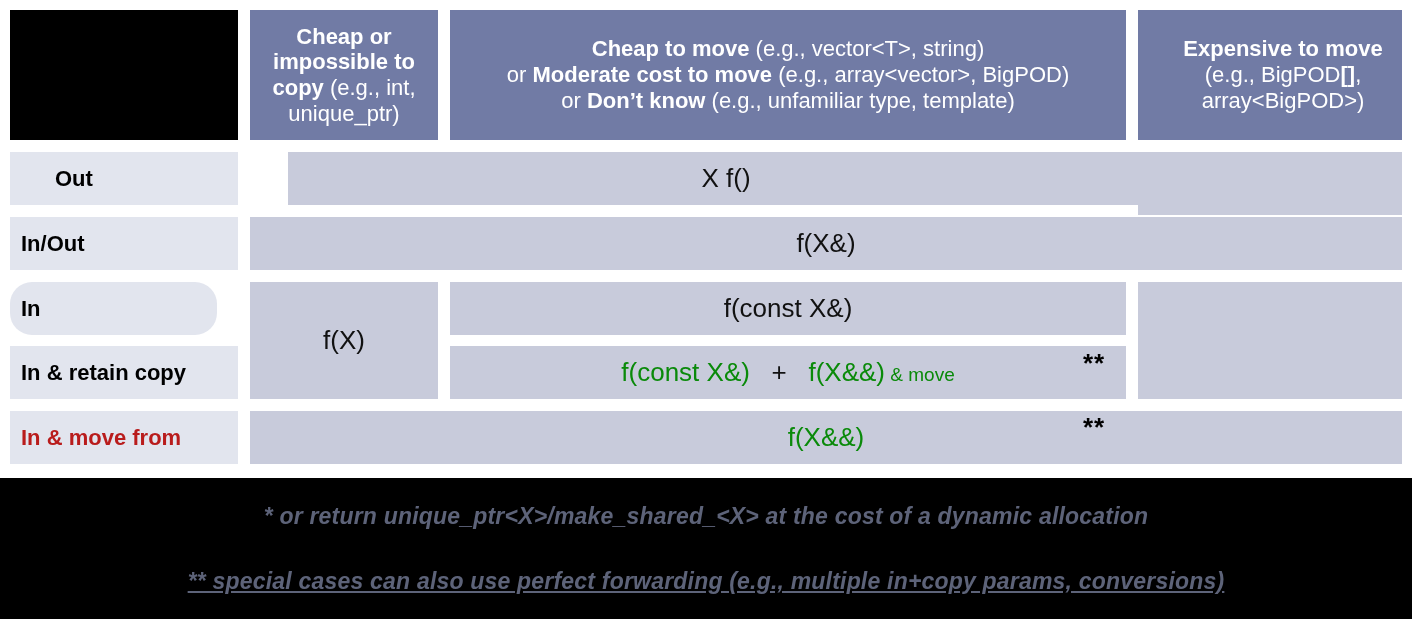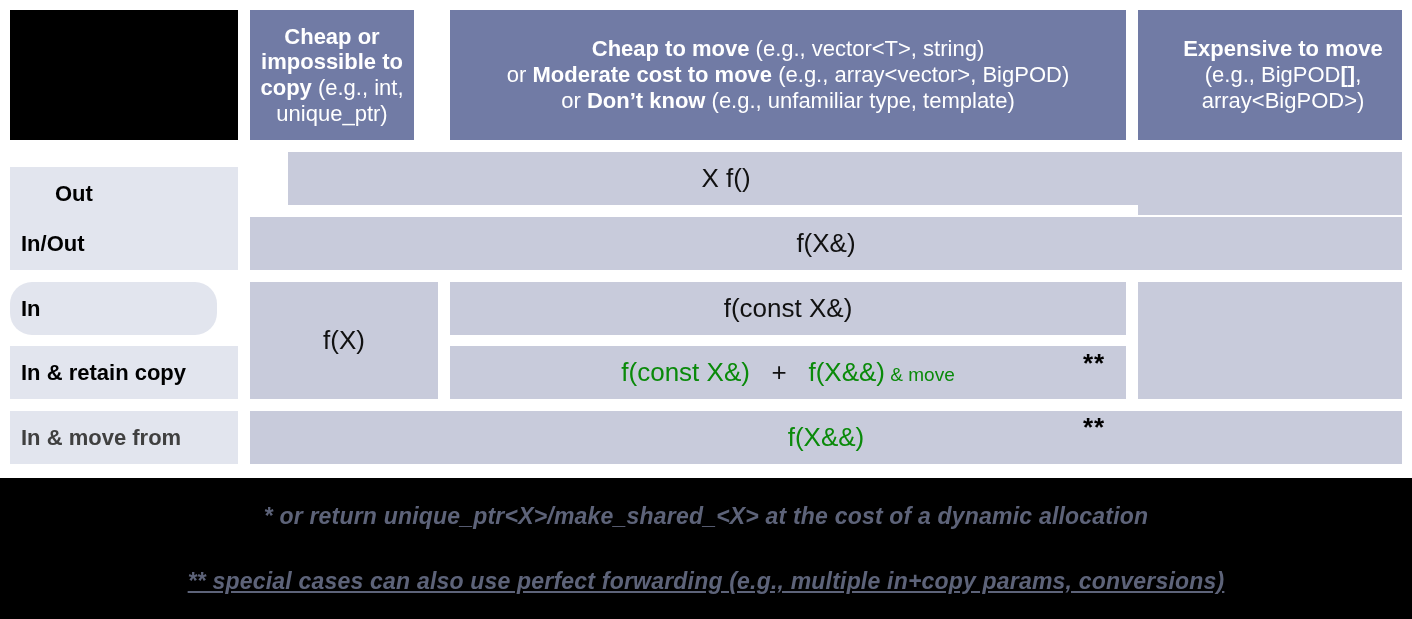--- a/index.html
+++ b/index.html
@@ -57,21 +57,21 @@
 
   .rowlabel {
     background: #e2e5ee;
     color: #000000;
     font-size: 22px;
     font-weight: bold;
     justify-content: flex-start;
     text-align: left;
     padding-left: 11px;
   }
-  .rowlabel.green { color: #404040; }
+  .rowlabel.green { color: #b91c1c; }
 
   .datacell {
     background: #c8cbdb;
     color: #111111;
     font-size: 26px;
     font-weight: 400;
   }
   .datacell.empty { font-size: 0; }
 
   .sig-green { color: #0a8a0a; }
@@ -111,21 +111,21 @@
 </style>
 </head>
 <body>
 
 <div class="slide">
 
   <div class="table-panel">
 
     <div class="cell hdr-blank" style="left:10px; top:10px; width:228px; height:130px;"></div>
 
-    <div class="cell hdr" style="left:250px; top:10px; width:164px; height:130px;">
+    <div class="cell hdr" style="left:250px; top:10px; width:188px; height:130px;">
       <div>
         <b>Cheap or impossible to copy</b><span> (e.g., int, unique_ptr)</span>
       </div>
     </div>
 
     <div class="cell hdr" style="left:450px; top:10px; width:676px; height:130px;">
       <div>
         <div><b>Cheap to move</b><span> (e.g., vector&lt;T&gt;, string)</span></div>
         <div><span>or </span><b>Moderate cost to move</b><span> (e.g., array&lt;vector&gt;, BigPOD)</span></div>
         <div><span>or </span><b>Don’t know</b><span> (e.g., unfamiliar type, template)</span></div>
@@ -133,21 +133,21 @@
     </div>
 
     <div class="cell hdr" style="left:1138px; top:10px; width:264px; height:130px;padding-left:32px;">
       <div>
         <div><b>Expensive to move</b></div>
         <div><span>(e.g., BigPOD</span><b>[]</b><span>,</span></div>
         <div>array&lt;BigPOD&gt;)</div>
       </div>
     </div>
 
-    <div class="cell rowlabel" style="left:10px; top:167px; width:228px; height:53px;padding-left:45px;">
+    <div class="cell rowlabel" style="left:10px; top:152px; width:228px; height:53px;padding-left:45px;">
       <span>Out</span>
     </div>
     <div class="cell rowlabel" style="left:10px; top:217px; width:228px; height:53px;">
       <span>In/Out</span>
     </div>
     <div class="cell rowlabel" style="left:10px; top:282px; width:207px; height:53px;border-radius:22px;">
       <span>In</span>
     </div>
     <div class="cell rowlabel" style="left:10px; top:346px; width:228px; height:53px;">
       <span>In &amp; retain copy</span>

